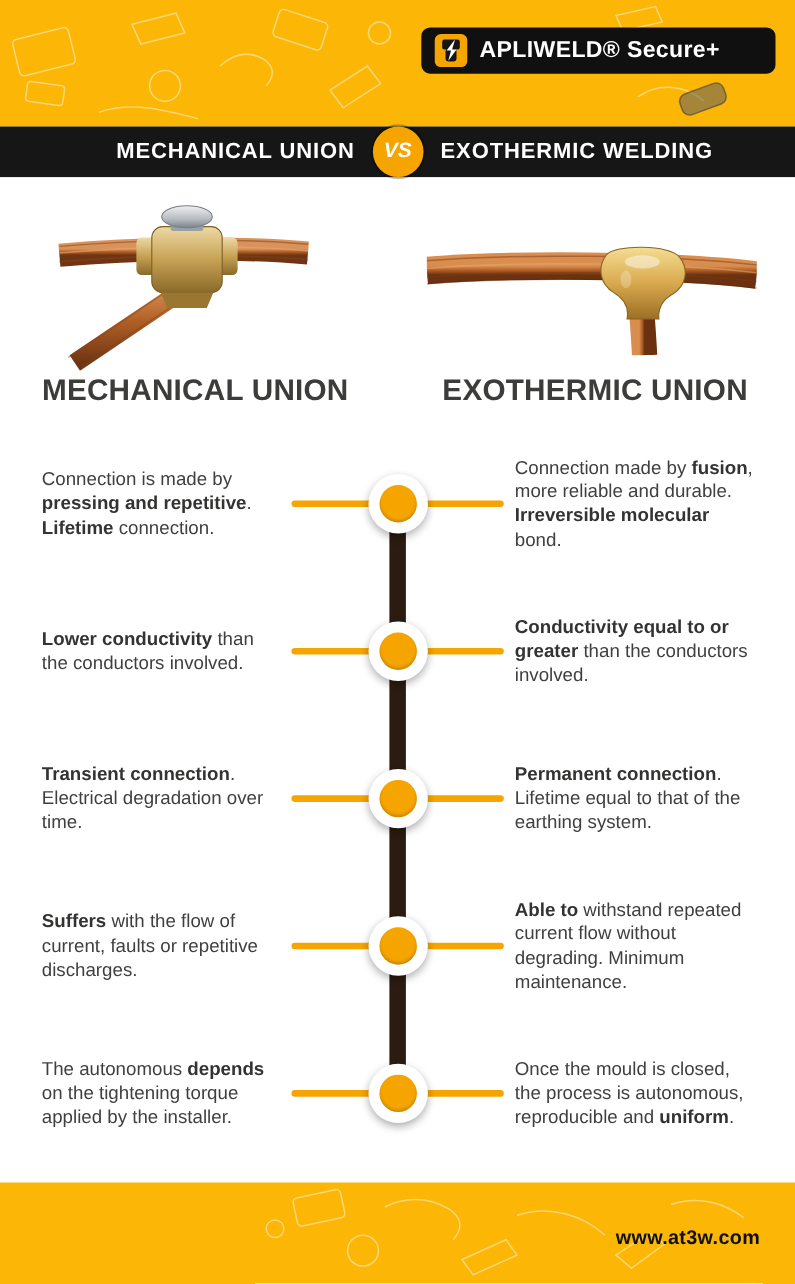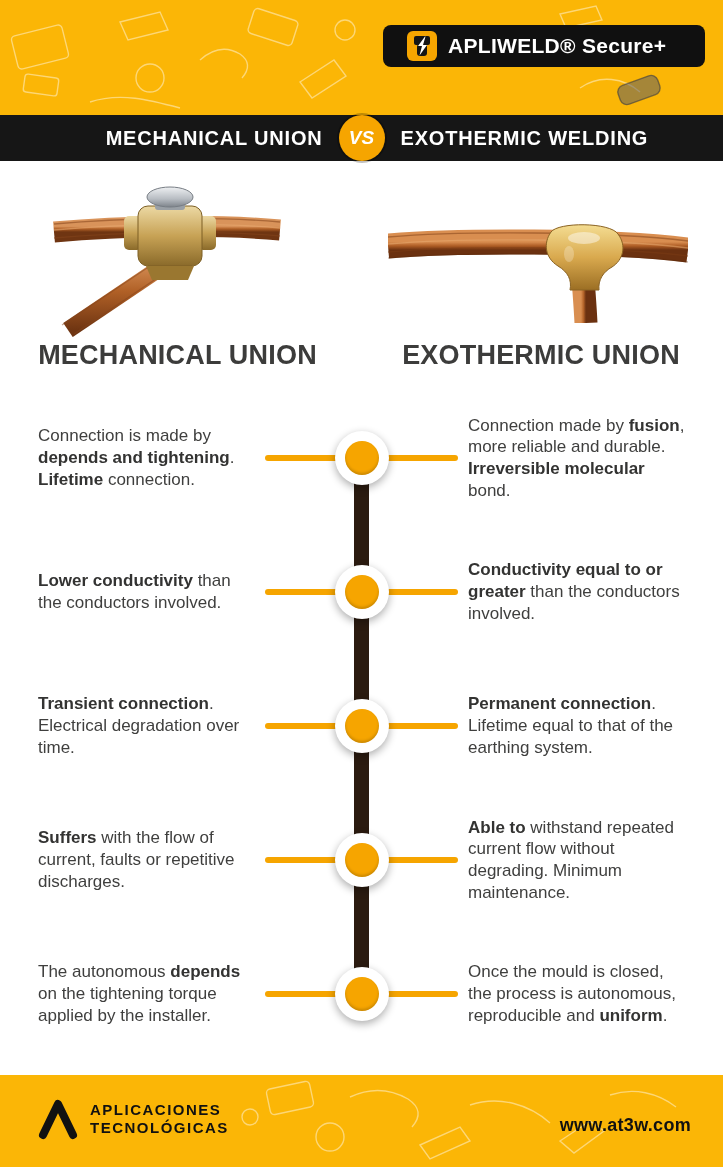--- a/index.html
+++ b/index.html
@@ -16,21 +16,21 @@
     font-family:"Liberation Sans",sans-serif;
   }
   .band{position:absolute;left:0;right:0;background:var(--band-yellow);}
   .band.header{top:0;height:115px;}
   .band.footer{top:1075px;height:92px;}
   .sketches{position:absolute;left:0;top:0;pointer-events:none;}
 
   
   .logo-pill{
     position:absolute;top:25px;left:383px;width:322px;height:42px;background:#101010;
-    border-radius:8px;display:flex;align-items:center;gap:11px;padding:0 24px;box-sizing:border-box;
+    border-radius:8px;display:flex;align-items:center;gap:11px;padding:0 12px;box-sizing:border-box;
   }
   .logo-icon{width:30px;height:30px;flex:0 0 auto;}
   .logo-icon .icon-bg{fill:var(--brand-orange);}
   .logo-text{color:#fff;font-weight:bold;font-size:21px;letter-spacing:0.3px;white-space:nowrap;}
 
   
   .vs-banner{
     position:absolute;top:115px;left:0;right:0;height:46px;background:var(--banner-black);
     display:flex;align-items:center;color:#fff;font-weight:bold;font-size:20px;
   }
@@ -183,21 +183,21 @@
   </svg>
 
   <div class="col-title" style="left:10px;width:335px;">MECHANICAL UNION</div>
   <div class="col-title" style="left:371px;width:340px;">EXOTHERMIC UNION</div>
 
   <div class="compare">
     <div class="spine"></div>
 
     <div class="row" style="top:0;">
       <div class="cell-left">
-          <p class="copy"><span>Connection is made by </span><span class="b">depends and tightening</span><span>. </span><span class="b">Lifetime</span><span> connection.</span></p>
+          <p class="copy"><span>Connection is made by </span><span class="b">pressing and repetitive</span><span>. </span><span class="b">Lifetime</span><span> connection.</span></p>
         </div>
       <div class="cell-mid">
         <div class="hline"></div>
         <div class="node">
             <div class="node-inner"></div>
           </div>
       </div>
       <div class="cell-right">
           <p class="copy"><span>Connection made by </span><span class="b">fusion</span><span>, more reliable and durable. </span><span class="b">Irreversible molecular</span><span> bond.</span></p>
         </div>
@@ -271,26 +271,17 @@
         <circle cx="330" cy="62" r="14"></circle>
         <path d="M350 22 q30 -14 58 2 q18 12 4 28"></path>
         <path d="M420 70 l40 -18 l10 14 l-40 18 z"></path>
         <path d="M470 30 c30 -10 60 0 80 18"></path>
         <path d="M560 66 l30 -20 l14 10 l-30 22 z"></path>
         <circle cx="250" cy="42" r="8"></circle>
         <path d="M610 20 c24 -8 48 -2 66 12"></path>
       </g>
     </svg>
 
-    <div class="footer-logo">
-      <svg width="44" height="44" viewBox="0 0 44 44">
-        <path d="M7 38 L22 7 L37 38" stroke="#111" stroke-width="8" fill="none" stroke-linecap="round" stroke-linejoin="round"></path>
-      </svg>
-      <div class="footer-company">
-        <div>APLICACIONES</div>
-        <div>TECNOLÓGICAS</div>
-      </div>
-    </div>
 
     <div class="website">www.at3w.com</div>
   </div>
 
 </div>
 
 </body></html>

